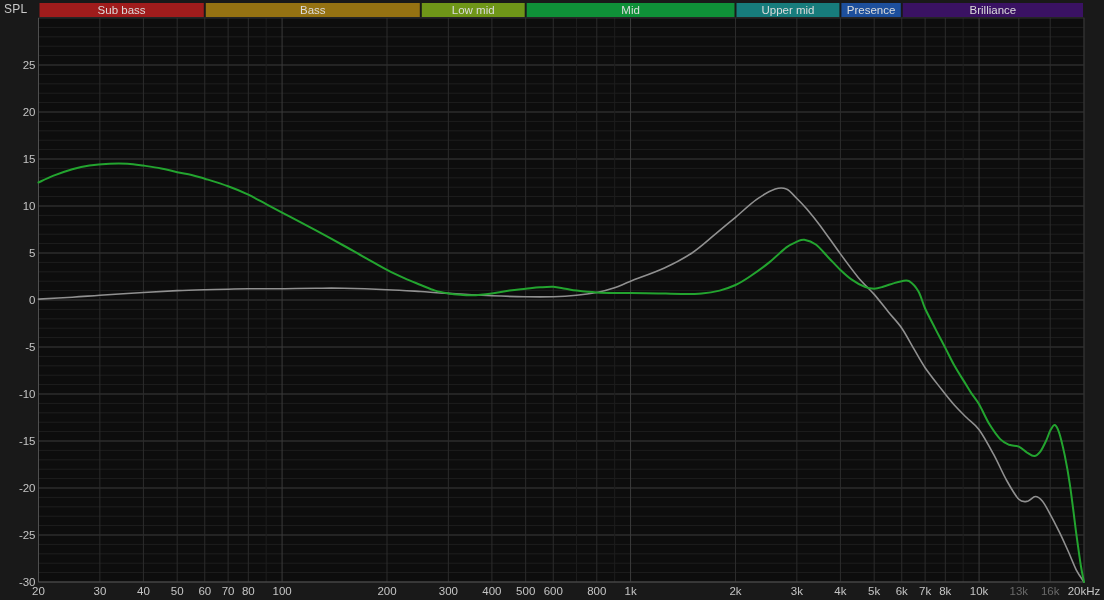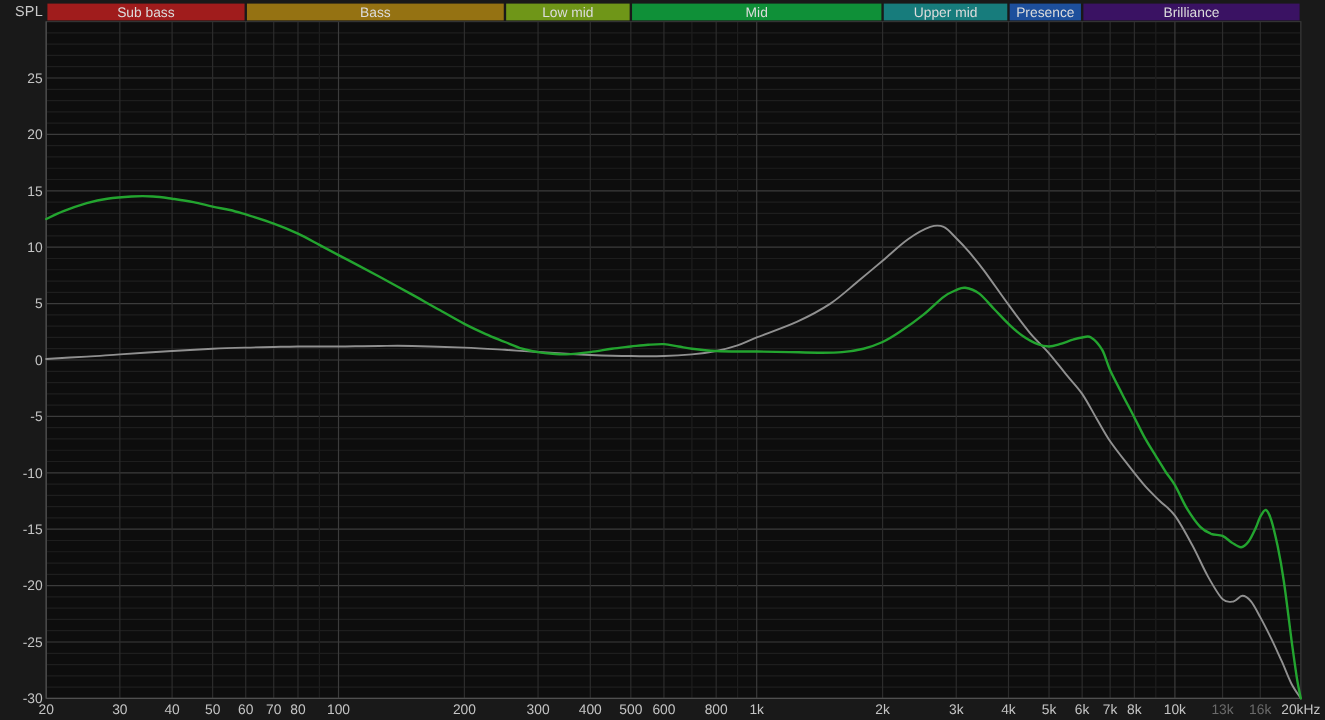--- a/index.html
+++ b/index.html
@@ -1,21 +1,21 @@
 <!DOCTYPE html>
 <html><head>
 <meta charset="utf-8">
 <style>
   html,body{margin:0;padding:0;background:#191919;}
   .screen{
     position:relative;width:1104px;height:600px;background:#191919;
     font-family:"Liberation Sans",sans-serif;overflow:hidden;
   }
   .spl-title{
-    position:absolute;left:4px;top:2px;width:32px;text-align:right;
+    position:absolute;left:4px;top:2px;width:32px;text-align:left;
     font-size:12px;color:#c9c9c9;letter-spacing:0.3px;
   }
   svg{position:absolute;left:0;top:0;}
   svg text{font-family:"Liberation Sans",sans-serif;}
 </style>
 </head>
 <body>
 
 <div class="screen">
   <div class="spl-title">SPL</div>

